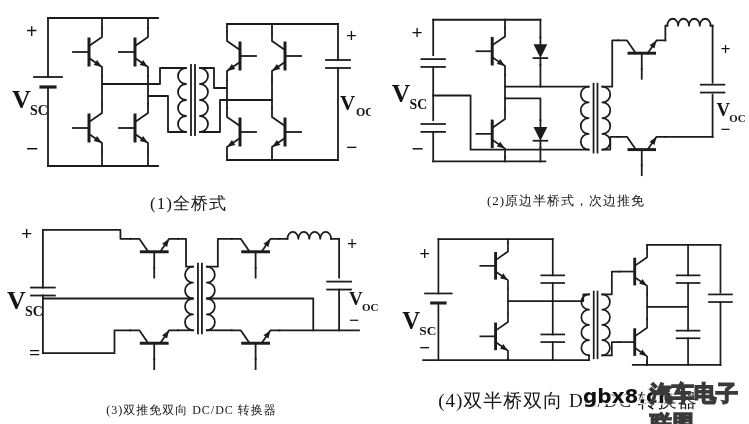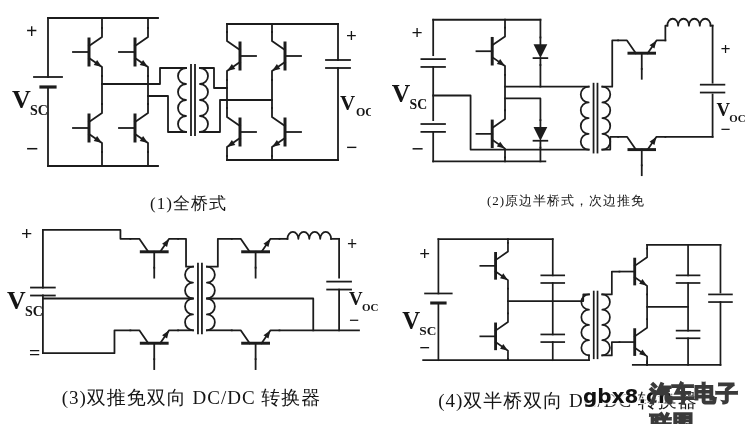--- a/index.html
+++ b/index.html
@@ -5,21 +5,21 @@
   html,body{margin:0;padding:0;}
   #stage{position:relative;width:749px;height:424px;background:#ffffff;overflow:hidden;
          font-family:"Liberation Serif","DejaVu Serif",serif;}
   .tile{position:absolute;}
   .ln{stroke:#1c1c1c;stroke-width:1.8;fill:none;stroke-linecap:square;stroke-linejoin:round;}
   .t{font-family:"Liberation Serif","DejaVu Serif",serif;fill:#151515;font-weight:bold;}
   .cap{font-family:"Liberation Serif","DejaVu Serif",serif;color:#151515;text-align:center;
        font-weight:400;letter-spacing:1px;}
   .cap1{font-size:17px;margin-top:2px;}
   .cap2{font-size:13px;margin-top:2px;}
-  .cap3{font-size:19px;margin-top:1px;}
+  .cap3{font-size:12px;margin-top:18px;}
   .cap4{font-size:19px;margin-top:0;}
   #wm{position:absolute;z-index:5;left:0;top:0;width:100%;height:100%;pointer-events:none;}
   #wm .latin{position:absolute;left:583px;top:384px;font-family:"DejaVu Sans","Liberation Sans",sans-serif;
       font-weight:bold;font-size:20px;color:#111;
       text-shadow:0 0 3px #fff,0 0 3px #fff,1px 1px 2px #fff,-1px -1px 2px #fff;text-align:right;}
   #wm .cn{position:absolute;left:650px;top:379px;font-weight:bold;font-size:22px;
       color:rgba(255,255,255,0.15);-webkit-text-stroke:1.5px #3a3a3a;
       text-shadow:0 0 2px #fff;}
   .defs{position:absolute;width:0;height:0;overflow:hidden;}
 </style>

